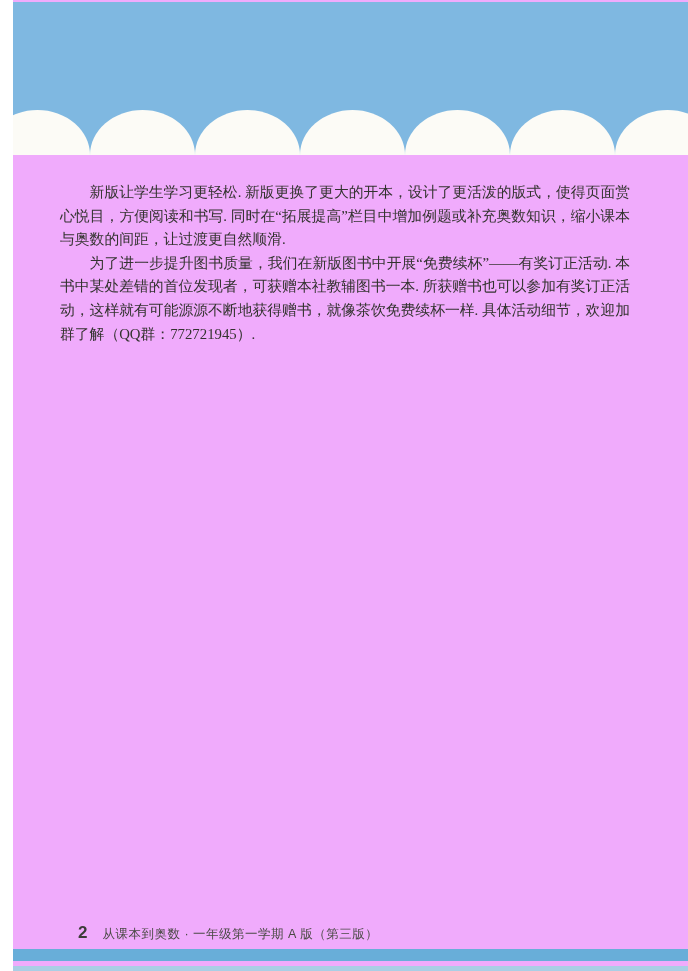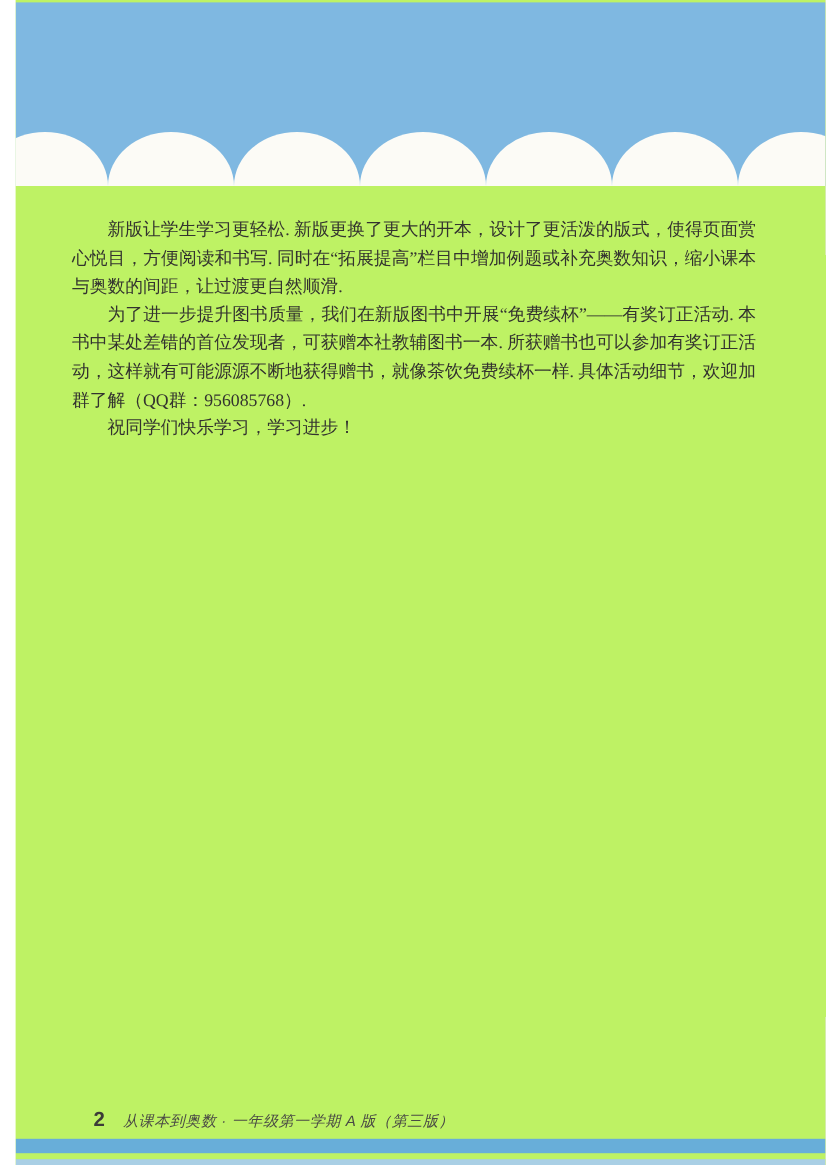--- a/index.html
+++ b/index.html
@@ -5,21 +5,21 @@
   html, body {
     margin: 0;
     padding: 0;
     background: #e8e8e8;
     font-family: "Liberation Serif", "DejaVu Serif", serif;
   }
   .page {
     position: relative;
     width: 688px;
     height: 971px;
-    background: #bef264;
+    background: #f0abfc;
     overflow: hidden;
     margin: 0 auto;
   }
   
   .left-margin {
     position: absolute;
     left: 0; top: 0;
     width: 13px; height: 100%;
     background: #ffffff;
     z-index: 4;
@@ -76,21 +76,20 @@
   }
   .pagenum {
     font-size: 17px;
     font-weight: bold;
     color: #3c3c38;
   }
   .booktitle {
     font-size: 12.5px;
     color: #4a4a45;
     letter-spacing: 0.5px;
-    font-style: italic;
   }
   .footer-band {
     position: absolute;
     left: 13px; right: 0;
     top: 949px; height: 12px;
     background: #68aed9;
     z-index: 3;
   }
   .footer-strip {
     position: absolute;
@@ -112,22 +111,21 @@
     <div class="dome"></div>
     <div class="dome"></div>
     <div class="dome"></div>
     <div class="dome"></div>
     <div class="dome"></div>
     <div class="dome"></div>
   </div>
 
   <div class="content">
     <p>新版让学生学习更轻松. 新版更换了更大的开本，设计了更活泼的版式，使得页面赏心悦目，方便阅读和书写. 同时在“拓展提高”栏目中增加例题或补充奥数知识，缩小课本与奥数的间距，让过渡更自然顺滑.</p>
-    <p>为了进一步提升图书质量，我们在新版图书中开展“免费续杯”——有奖订正活动. 本书中某处差错的首位发现者，可获赠本社教辅图书一本. 所获赠书也可以参加有奖订正活动，这样就有可能源源不断地获得赠书，就像茶饮免费续杯一样. 具体活动细节，欢迎加群了解（QQ群：956085768）.</p>
-    <p>祝同学们快乐学习，学习进步！</p>
+    <p>为了进一步提升图书质量，我们在新版图书中开展“免费续杯”——有奖订正活动. 本书中某处差错的首位发现者，可获赠本社教辅图书一本. 所获赠书也可以参加有奖订正活动，这样就有可能源源不断地获得赠书，就像茶饮免费续杯一样. 具体活动细节，欢迎加群了解（QQ群：772721945）.</p>
   </div>
 
   <div class="footer">
     <span class="pagenum">2</span>
     <span class="booktitle">从课本到奥数 · 一年级第一学期 A 版（第三版）</span>
   </div>
 
   <div class="footer-band"></div>
   <div class="footer-strip"></div>
 

